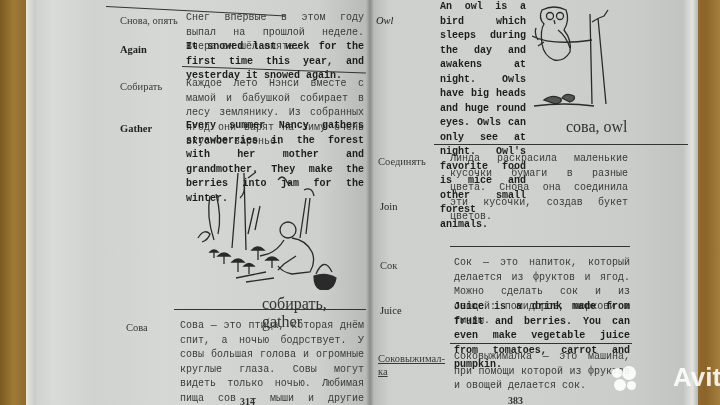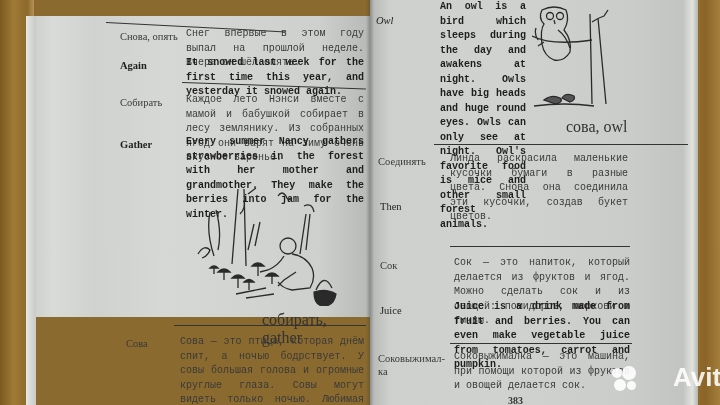--- a/index.html
+++ b/index.html
@@ -14,21 +14,21 @@
       background: linear-gradient(90deg, #7a5a22 0%, #a07a36 40%, #8c6a2c 80%, #b89254 100%);
     }
     .table-right {
       position: absolute; left: 690px; top: 0; width: 30px; height: 405px;
       background: linear-gradient(90deg, #9a7434 0%, #8a6428 50%, #a47e3c 100%);
     }
     .book {
       position: absolute; left: 26px; top: 0; width: 672px; height: 405px;
     }
     .page-left {
-      position: absolute; left: 0; top: 16px; width: 344px; height: 301px;
+      position: absolute; left: 0; top: 0; width: 344px; height: 405px;
       background: linear-gradient(90deg, #c9ccc8 0%, #d9dbd8 8%, #cfd2cf 20%, #d6d8d5 40%, #cdd0cc 85%, #b6b9b6 100%);
     }
     .page-left-edge {
       position: absolute; left: 0; top: 0; width: 10px; height: 405px;
       background: linear-gradient(90deg, #e7e6e0, #c8cac6);
     }
     .page-right {
       position: absolute; left: 344px; top: 0; width: 328px; height: 405px;
       background: linear-gradient(90deg, #b4b7b4 0%, #cdd0cd 6%, #cfd2ce 40%, #c9ccc8 80%, #bfc2be 100%);
     }
@@ -143,32 +143,32 @@
         <path d="M12 98 q8 -6 16 -2 q4 4 -4 6 z M30 96 q4 -6 12 -2 q2 4 -4 6 z" fill="#555"></path>
         <path d="M2 104 q30 -4 60 0"></path>
       </g>
     </svg>
     <div class="caption" style="left:196px; top:118px;">сова, owl</div>
 
     <div class="rule" style="left:64px; top:144px; width:254px;"></div>
 
     <div class="head ru" style="left:8px; top:155px;">Соединять</div>
     <div class="body-text ru" style="left:80px; top:152px; width:178px;">Линда раскрасила маленькие кусочки бумаги в разные цвета. Снова она соединила эти кусочки, создав букет цветов.</div>
-    <div class="head en" style="left:10px; top:200px; font-weight:normal;">Then</div>
+    <div class="head en" style="left:10px; top:200px; font-weight:normal;">Join</div>
 
     <div class="rule" style="left:80px; top:246px; width:180px;"></div>
 
     <div class="head ru" style="left:10px; top:259px;">Сок</div>
     <div class="body-text ru" style="left:84px; top:256px; width:176px;">Сок — это напиток, который делается из фруктов и ягод. Можно сделать сок и из овощей: помидоров, моркови и тыквы.</div>
     <div class="head en" style="left:10px; top:304px; font-weight:normal;">Juice</div>
     <div class="body-text en" style="left:84px; top:300px; width:176px;">Juice is a drink made from fruit and berries. You can even make vegetable juice from tomatoes, carrot and pumpkin.</div>
 
     <div class="rule" style="left:80px; top:343px; width:182px;"></div>
 
-    <div class="head ru" style="left:8px; top:352px; width:70px;">Соковыжимал-ка</div>
+    <div class="head ru" style="left:8px; top:352px; width:70px;text-decoration:underline;">Соковыжимал-ка</div>
     <div class="body-text ru" style="left:84px; top:350px; width:176px;">Соковыжималка — это машина, при помощи которой из фруктов и овощей делается сок.</div>
 
     <div class="page-num" style="left:138px; top:395px;">383</div>
   </div>
 
   <div class="gutter"></div>
 </div>
 
 <div class="watermark">
   <div class="wm-dots">

